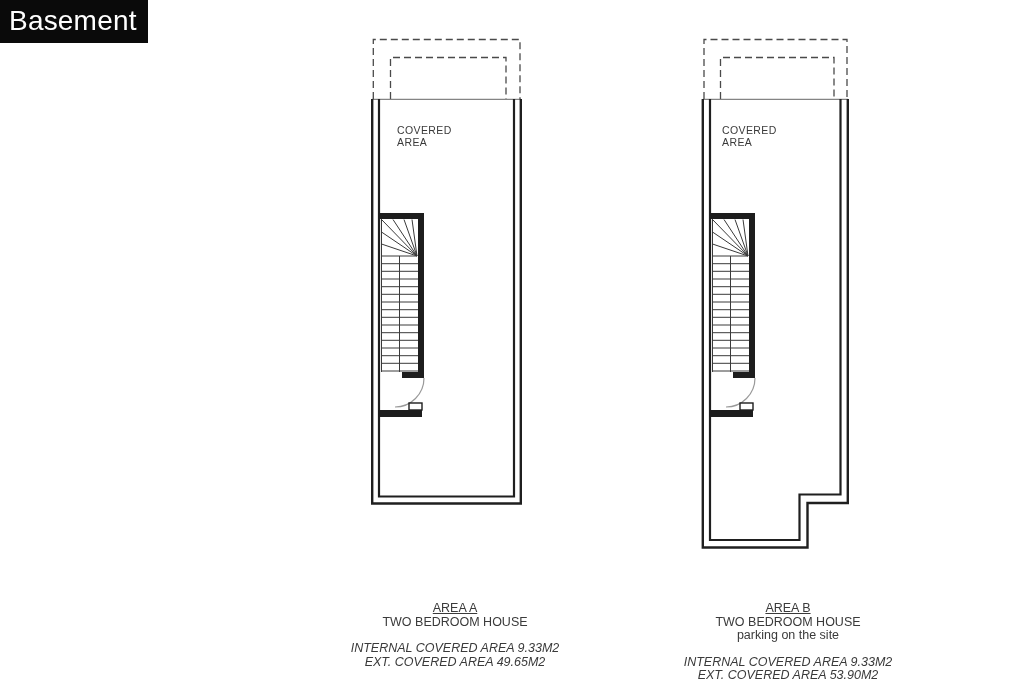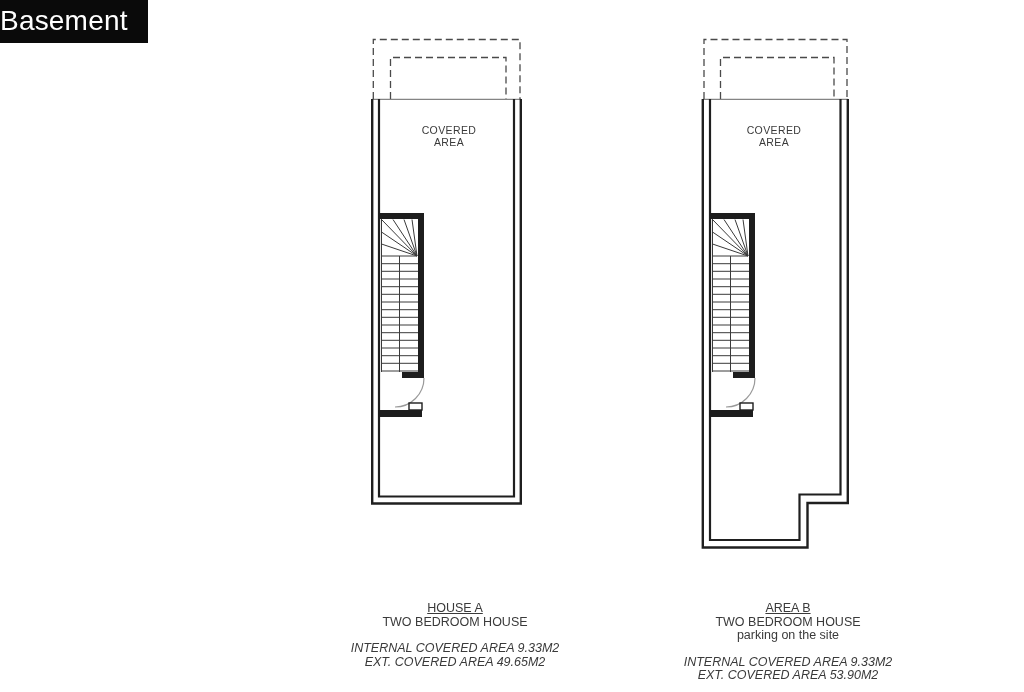--- a/index.html
+++ b/index.html
@@ -19,33 +19,33 @@
   .basement-badge {
     position: absolute;
     left: 0;
     top: 0;
     width: 148px;
     height: 43px;
     background: #0a0a0a;
     color: #ffffff;
     font-size: 28px;
     line-height: 42px;
+    padding-left: 9px;
     box-sizing: border-box;
     letter-spacing: 0.2px;
   }
   .plan-svg {
     position: absolute;
     left: 0;
     top: 0;
   }
   .covered-area-label {
     position: absolute;
     width: 104px;
     top: 125px;
-    text-align: center;
     font-size: 10.5px;
     line-height: 11.5px;
     letter-spacing: 0.4px;
     color: #3a3a3a;
     white-space: pre-line;
   }
   .covered-a { left: 397px; }
   .covered-b { left: 722px; }
   .plan-caption {
     position: absolute;
@@ -138,21 +138,21 @@
       <use href="#stair-unit" transform="translate(331,0)"></use>
     </g>
   </svg>
 
   <div class="covered-area-label covered-a">COVERED
 AREA</div>
   <div class="covered-area-label covered-b">COVERED
 AREA</div>
 
   <div class="plan-caption caption-a">
-    <div class="type-label">HOUSE A</div>
+    <div class="type-label">AREA A</div>
     <div>TWO BEDROOM HOUSE</div>
     <div class="area-block">
       <div>INTERNAL COVERED AREA 9.33M2</div>
       <div>EXT. COVERED AREA 49.65M2</div>
     </div>
   </div>
 
   <div class="plan-caption caption-b">
     <div class="type-label">AREA B</div>
     <div>TWO BEDROOM HOUSE</div>

